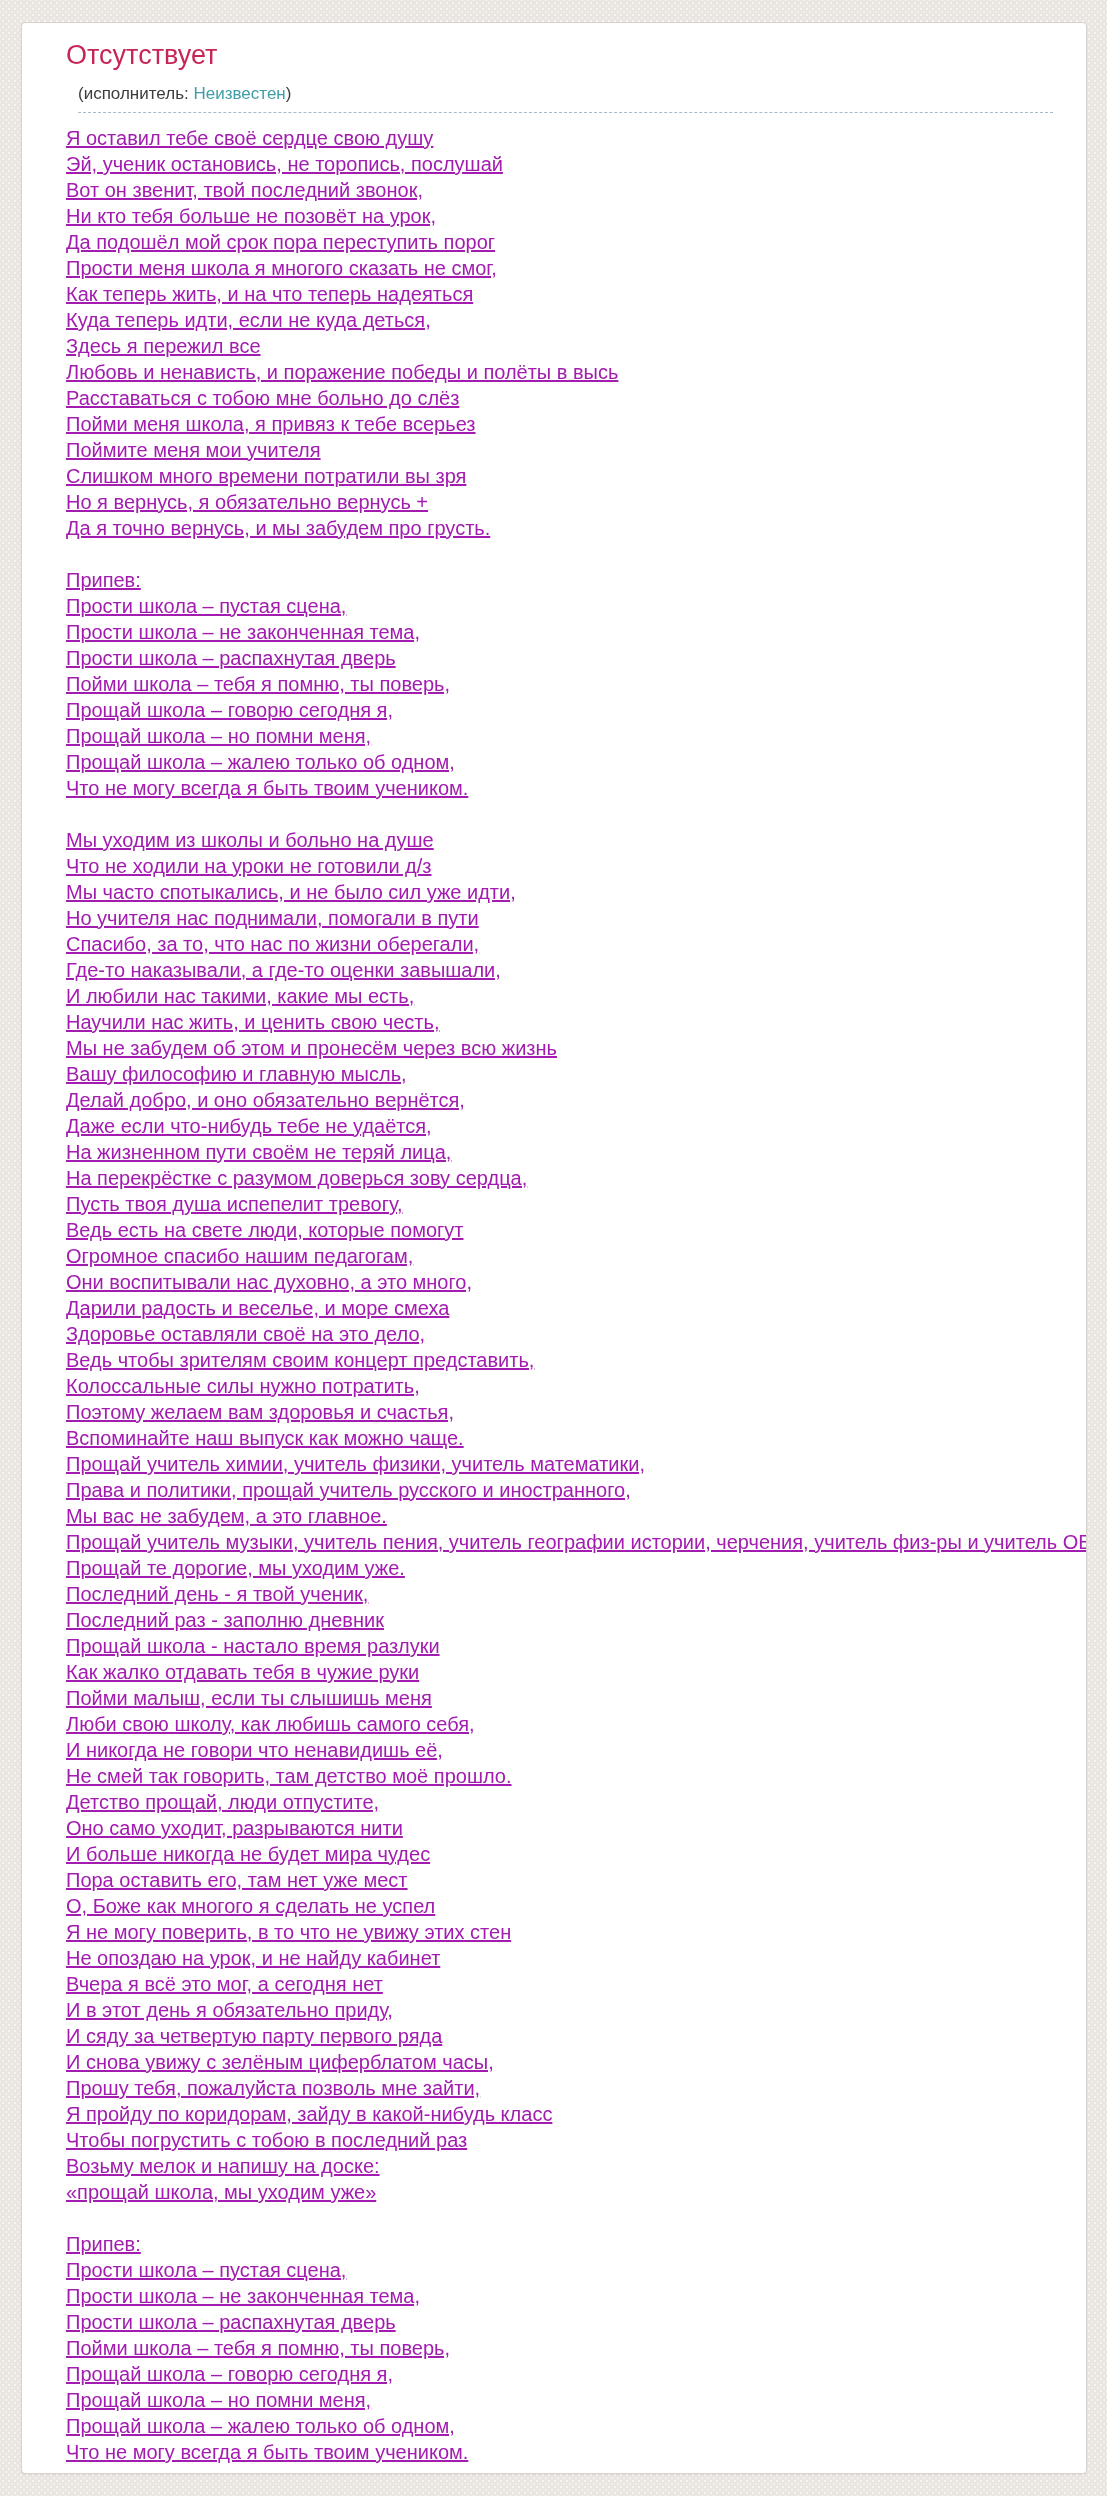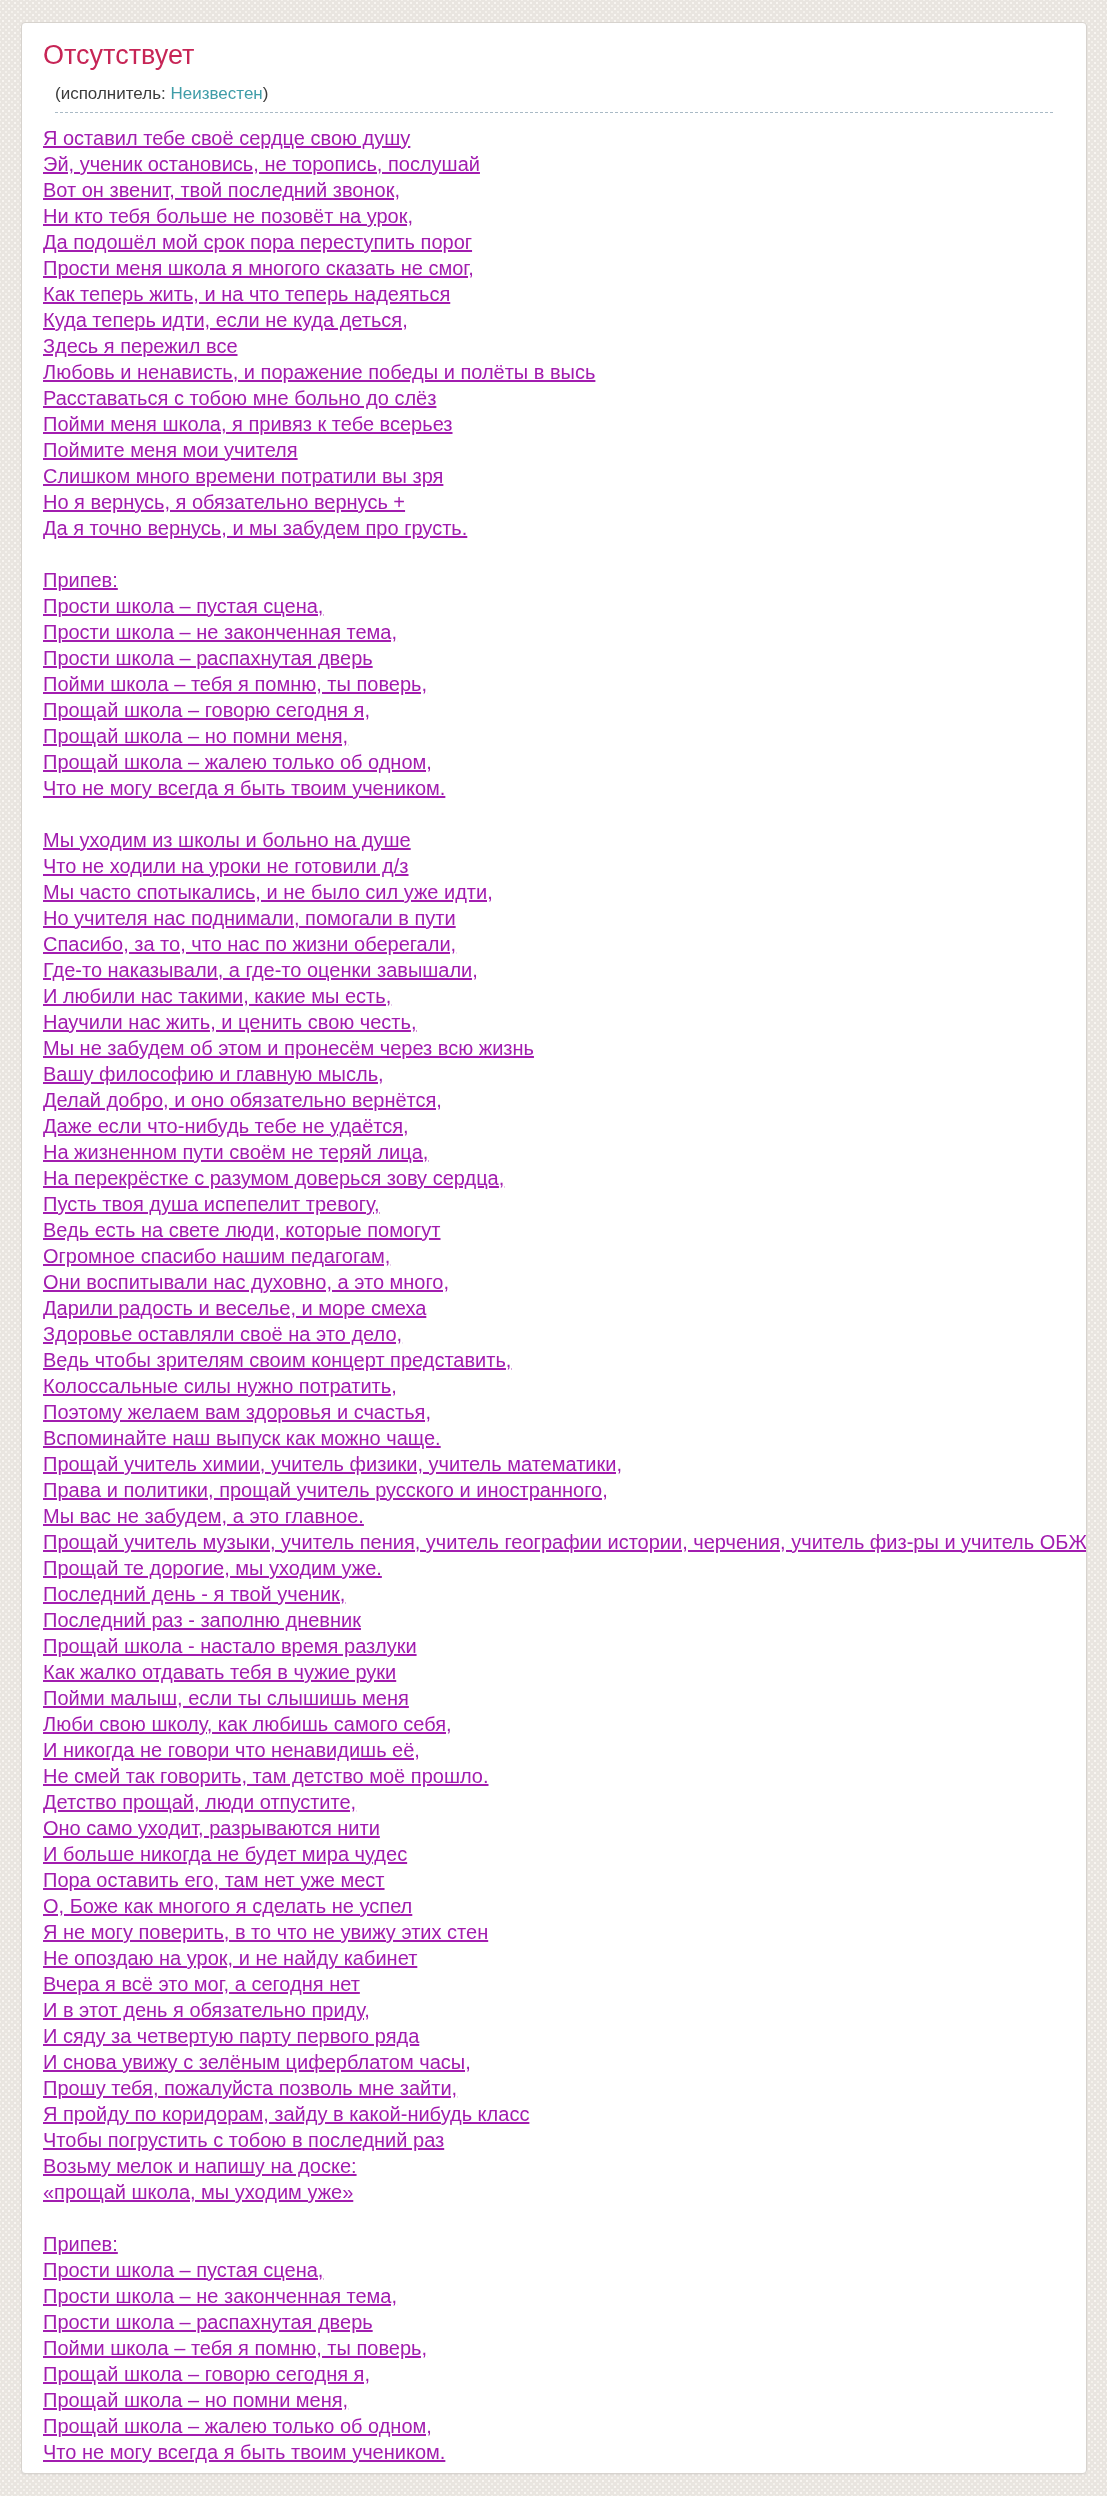--- a/index.html
+++ b/index.html
@@ -23,21 +23,21 @@
     position: absolute;
     left: 21px;
     top: 22px;
     box-sizing: border-box;
     width: 1066px;
     height: 2452px;
     background: #ffffff;
     border: 1px solid #d7d3ce;
     border-radius: 4px;
     box-shadow: 0 1px 2px rgba(0,0,0,0.06);
-    padding: 16px 21px 28px 21px;
+    padding: 16px 21px 28px 44px;
     overflow: hidden;
   }
   .song-title {
     margin: 0;
     font-size: 27px;
     font-weight: 400;
     line-height: 32px;
     color: #c72556;
   }
   .artist-line {

